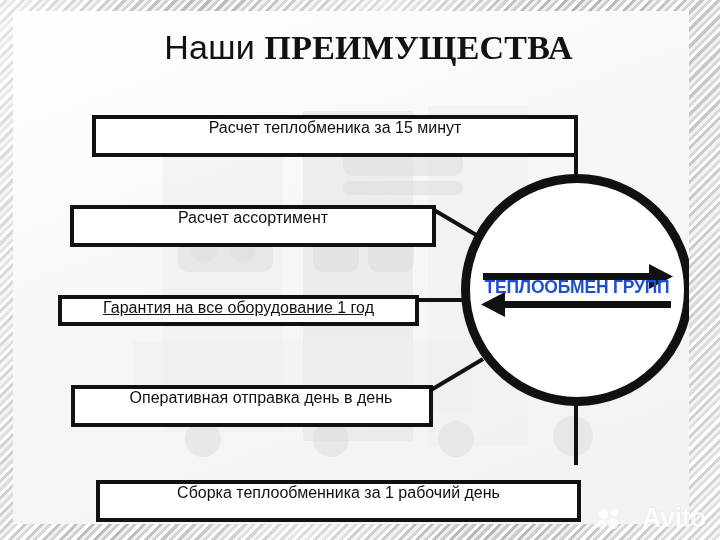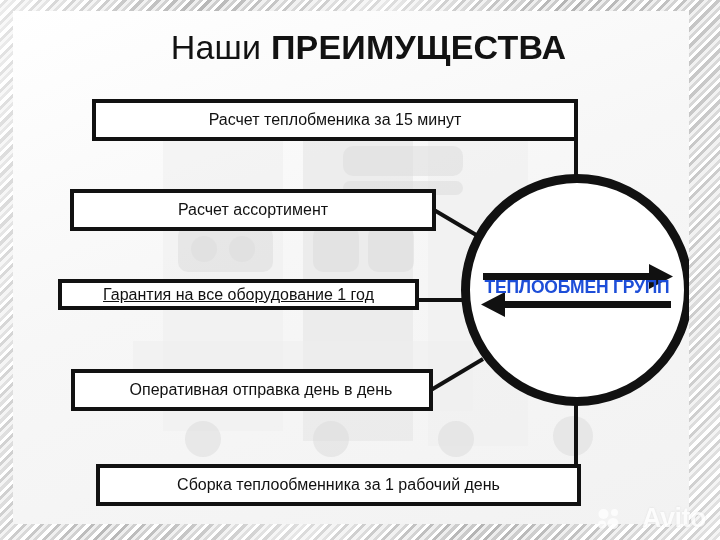--- a/index.html
+++ b/index.html
@@ -69,45 +69,45 @@
     left: 0; right: 0;
     top: 16px;
     text-align: center;
     font-size: 34px;
     line-height: 40px;
     color: #121212;
     letter-spacing: .2px;
     white-space: nowrap;
   }
   #title .light { font-weight: 400; margin-left: 35px; }
-  #title .heavy { font-weight: 700; }
+  #title .heavy { font-weight: 700; font-family: Liberation Serif, serif; }
 
   
   #diagram {
     position: absolute;
     inset: 0;
   }
   #connectors {
     position: absolute;
     left: 0; top: 0;
     width: 720px; height: 540px;
   }
 
   .fbox {
     position: absolute;
     box-sizing: border-box;
     background: #ffffff;
     border: 4px solid #111111;
     display: flex;
-    align-items: center;
     justify-content: center;
     color: #111111;
     font-size: 16px;
     line-height: 1.1;
     white-space: nowrap;
+    margin-top: 16px;
   }
 
   #box-0 { left: 79px;  top: 88px;  width: 486px; height: 42px; }
   #box-1 { left: 57px;  top: 178px; width: 366px; height: 42px; }
   #box-2 { left: 45px;  top: 268px; width: 361px; height: 31px; text-decoration: underline; }
   #box-3 { left: 58px;  top: 358px; width: 362px; height: 42px; padding-left: 18px; }
   #box-4 { left: 83px;  top: 453px; width: 485px; height: 42px; }
 
   
   #logo-circle {

